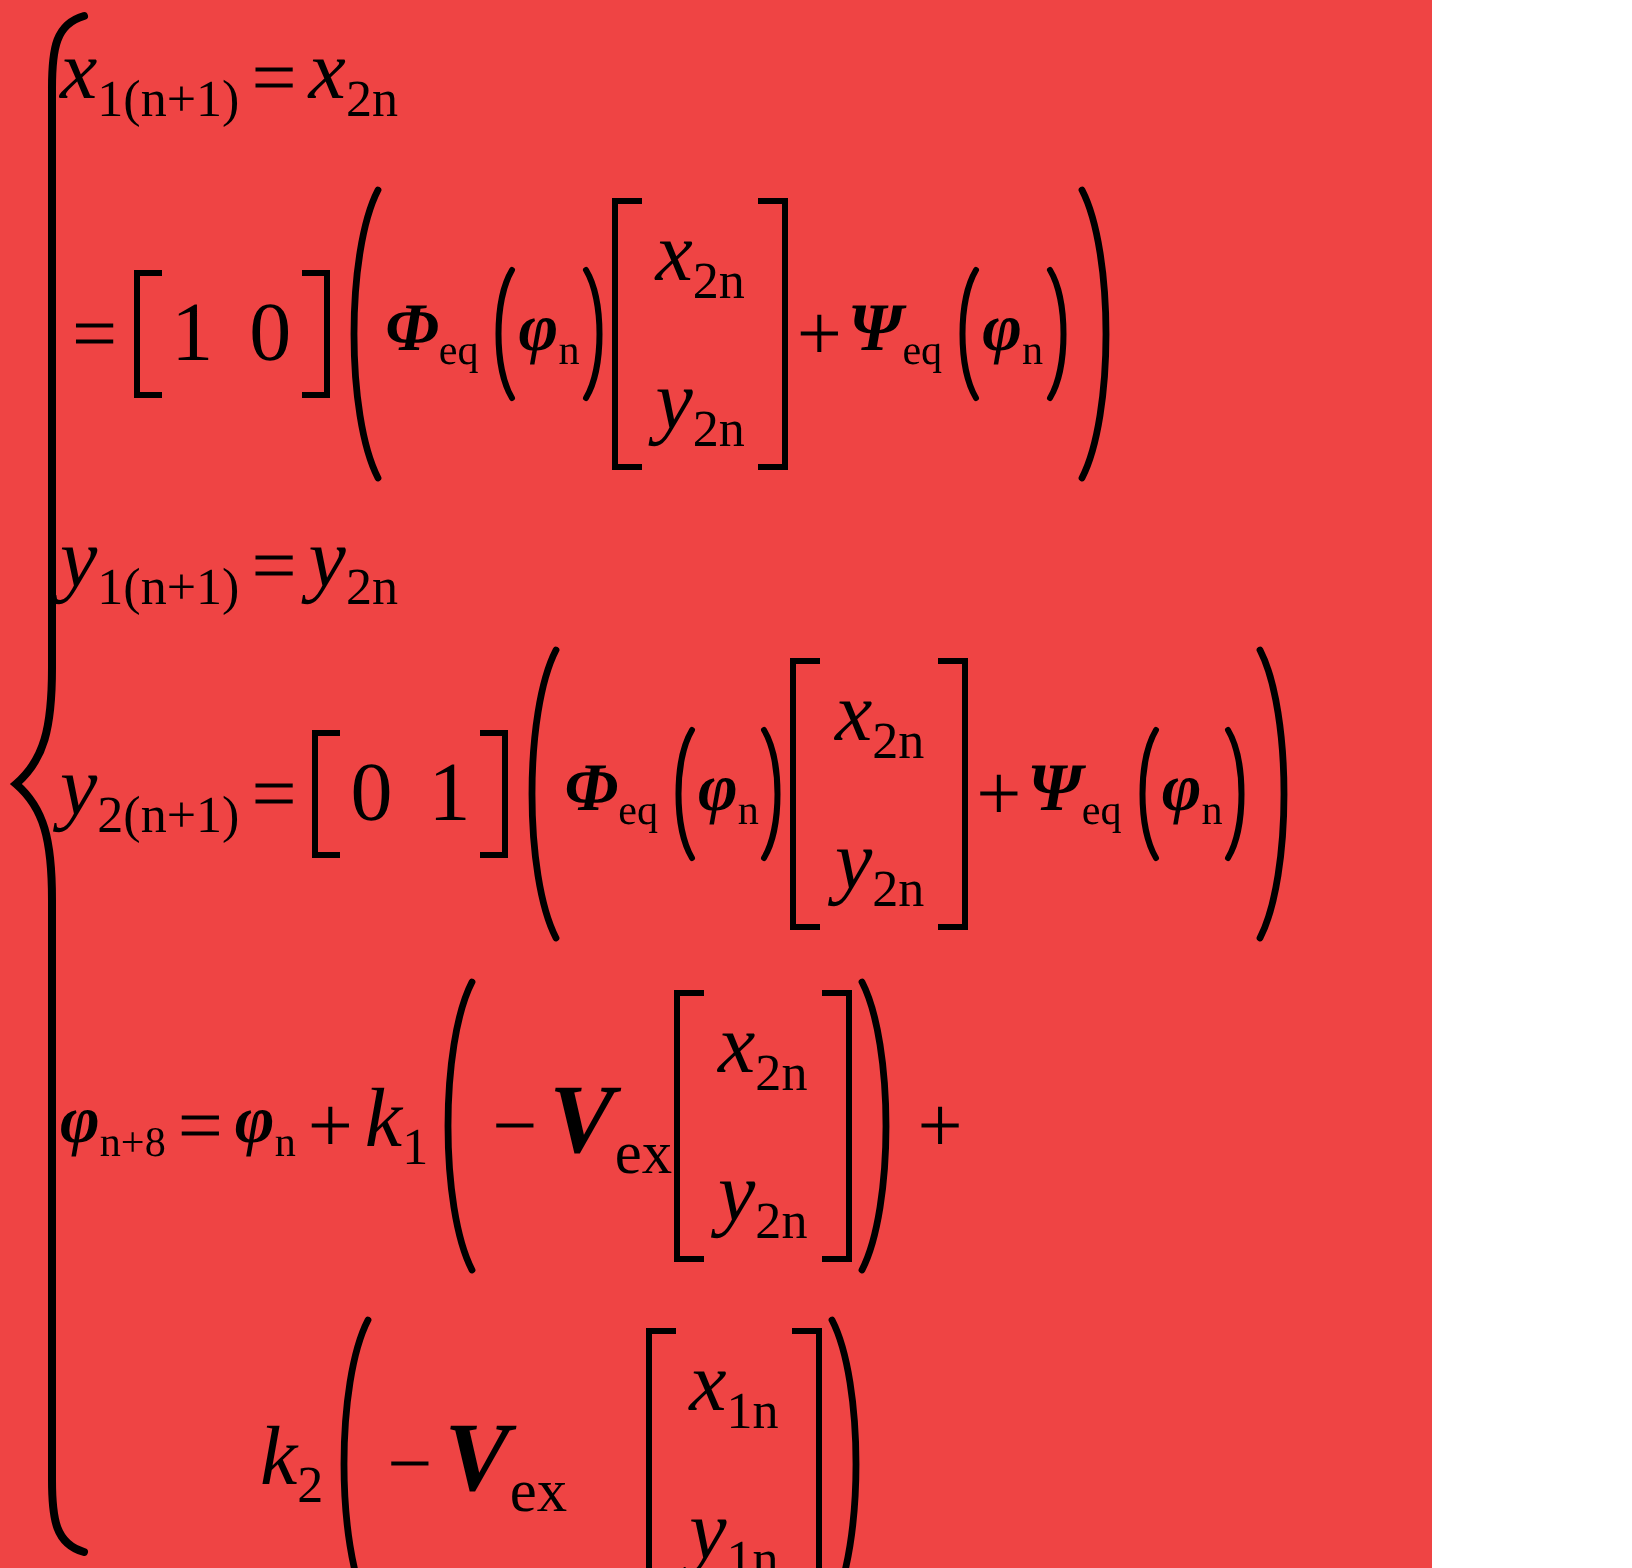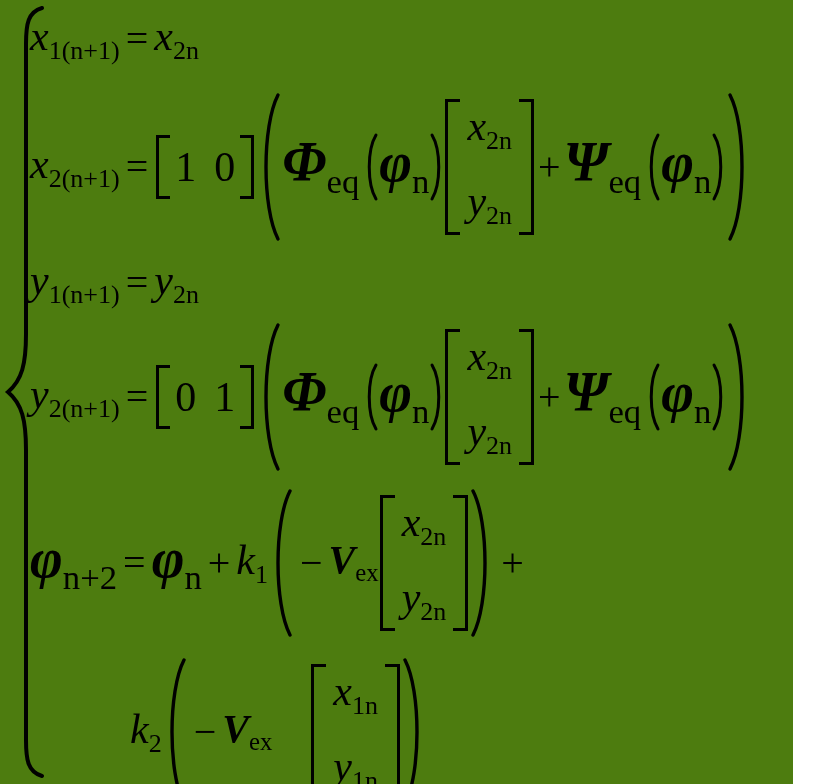--- a/index.html
+++ b/index.html
@@ -2,23 +2,23 @@
 <html><head>
 <meta charset="utf-8">
 <style>
   html, body {
     margin: 0;
     padding: 0;
     background: #ffffff;
   }
   #page {
     position: relative;
-    width: 793px;
+    width: 716px;
     height: 784px;
-    background: #4d7c0f;
+    background: #ef4444;
     overflow: hidden;
     font-family: "Liberation Serif", "DejaVu Serif", serif;
     color: #000000;
   }
 
   
   .brace-wrap {
     position: absolute;
     left: 2px;
     top: 4px;
@@ -43,21 +43,21 @@
 
   
   .mi {                 
     font-style: italic;
     font-size: 42px;
     line-height: 1;
   }
   .mi-b {               
     font-style: italic;
     font-weight: bold;
-    font-size: 40px;
+    font-size: 49px;
     line-height: 1;
   }
   .mn {                 
     font-style: normal;
     font-size: 42px;
     line-height: 1;
   }
   .mo {                 
     font-style: normal;
     font-size: 40px;
@@ -127,21 +127,21 @@
   .colvec .bk.r { right: 0; border-right: 3px solid #000; }
   .colvec .cells {
     display: flex;
     flex-direction: column;
     justify-content: center;
     gap: 26px;
     padding: 10px 8px;
   }
   .colvec .cells > span { display: block; }
 
-  .grk   { font-style: italic; font-weight: bold; font-size: 56px; line-height: 1; }
+  .grk   { font-style: italic; font-weight: bold; font-size: 34px; line-height: 1; }
   .funcgap { display: inline-block; width: 5px; }
 </style>
 </head>
 <body>
 
 <div id="page">
 
   <div class="brace-wrap">
     <svg viewBox="0 0 46 776" preserveAspectRatio="none" aria-hidden="true">
       <path d="M 40 4
@@ -154,21 +154,20 @@
     </svg>
   </div>
 
   <div class="eq-row" id="row-1">
     <span class="mi">x<span class="sub">1(n+1)</span></span>
     <span class="mo">=</span>
     <span class="mi">x<span class="sub it">2n</span></span>
   </div>
 
   <div class="eq-row" id="row-2">
-    <span class="mi">x<span class="sub">2(n+1)</span></span>
     <span class="mo">=</span>
 
     <span class="rowvec" style="height:64px;">
       <span class="bk l"></span>
       <span class="cells">
         <span class="mn">1</span>
         <span class="mn">0</span>
       </span>
       <span class="bk r"></span>
     </span>
@@ -290,21 +289,21 @@
     </span>
 
     <span class="paren">
       <svg width="26" height="150" viewBox="0 0 26 150" aria-hidden="true">
         <path d="M 4 3 C 20 34, 20 116, 4 147" fill="none" stroke="#000" stroke-width="3.4" stroke-linecap="round"></path>
       </svg>
     </span>
   </div>
 
   <div class="eq-row" id="row-5">
-    <span class="grk">φ<span class="sub it">n+2</span></span>
+    <span class="grk">φ<span class="sub it">n+8</span></span>
     <span class="mo">=</span>
     <span class="grk">φ<span class="sub it">n</span></span>
     <span class="mo">+</span>
     <span class="mi">k<span class="sub">1</span></span>
 
     <span class="paren">
       <svg width="26" height="150" viewBox="0 0 26 150" aria-hidden="true">
         <path d="M 22 3 C 6 34, 6 116, 22 147" fill="none" stroke="#000" stroke-width="3.4" stroke-linecap="round"></path>
       </svg>
     </span>

